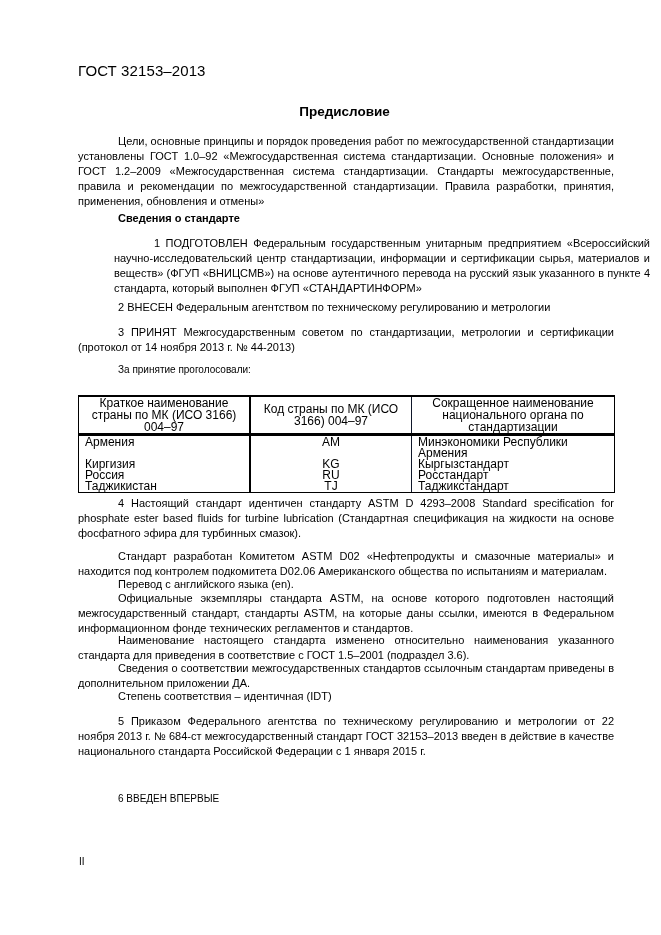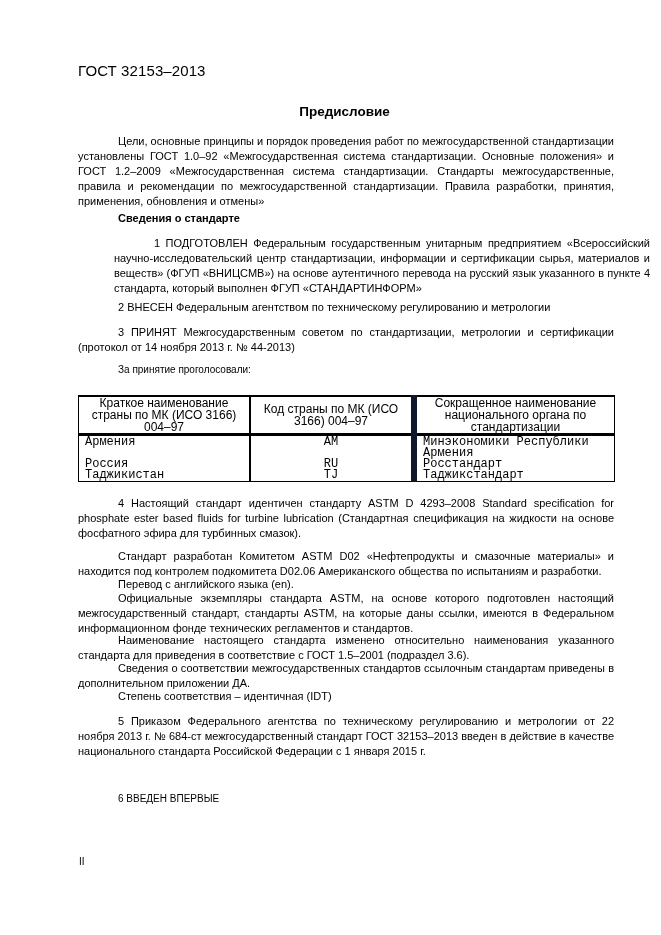--- a/index.html
+++ b/index.html
@@ -20,25 +20,25 @@
 
   table.votes {
     position: absolute; left: 78px; top: 379px; width: 537px;
     border-collapse: collapse; font-size: 12px; line-height: 12px; margin-top: 16px;
   }
   table.votes th {
     font-weight: normal; text-align: center; vertical-align: middle;
     height: 34px; padding: 0 2px;
     border-top: 2px solid #000; border-bottom: 3px solid #000;
   }
-  table.votes td { padding: 0 6px; height: 11px; line-height: 11px; vertical-align: top; font-family: Liberation Mono, monospace; }
+  table.votes td { padding: 0 6px; height: 11px; line-height: 11px; vertical-align: top; }
   table.votes tbody tr:first-child td { padding-top: 1px; }
   table.votes tbody tr:last-child td { border-bottom: 1.5px solid #000; }
   table.votes .c1 { width: 158px; border-left: 1.5px solid #000; border-right: 2px solid #000; }
-  table.votes .c2 { width: 148px; border-right: 6px solid #0f172a; text-align: center; }
+  table.votes .c2 { width: 148px; border-right: 1px solid #0f172a; text-align: center; }
   table.votes .c3 { border-right: 1.5px solid #000; }
   table.votes td.c1, table.votes td.c3 { text-align: left; }
 </style>
 </head>
 <body>
 
 <div class="abs doc-header">ГОСТ 32153–2013</div>
 
 <div class="abs title">Предисловие</div>
 
@@ -62,35 +62,40 @@
       <th class="c3">Сокращенное наименование национального органа по стандартизации</th>
     </tr>
   </thead>
   <tbody>
     <tr>
       <td class="c1">Армения</td>
       <td class="c2">AM</td>
       <td class="c3">Минэкономики Республики   Армения</td>
     </tr>
     <tr>
+      <td class="c1">Киргизия</td>
+      <td class="c2">KG</td>
+      <td class="c3">Кыргызстандарт</td>
+    </tr>
+    <tr>
       <td class="c1">Россия</td>
       <td class="c2">RU</td>
       <td class="c3">Росстандарт</td>
     </tr>
     <tr>
       <td class="c1">Таджикистан</td>
       <td class="c2">TJ</td>
       <td class="c3">Таджикстандарт</td>
     </tr>
   </tbody>
 </table>
 
 <div class="para" style="top:496px;">4 Настоящий стандарт идентичен стандарту ASTM D 4293–2008 Standard specification for phosphate ester based fluids for turbine lubrication (Стандартная спецификация на жидкости на основе фосфатного эфира для турбинных смазок).</div>
 
-<div class="para" style="top:549px;">Стандарт разработан Комитетом ASTM D02 «Нефтепродукты и смазочные материалы» и находится под контролем подкомитета D02.06  Американского общества по испытаниям и разработки.</div>
+<div class="para" style="top:549px;">Стандарт разработан Комитетом ASTM D02 «Нефтепродукты и смазочные материалы» и находится под контролем подкомитета D02.06  Американского общества по испытаниям и материалам.</div>
 
 <div class="para" style="top:577px;">Перевод с английского языка (en).</div>
 
 <div class="para" style="top:591px;">Официальные экземпляры стандарта ASTM, на основе которого подготовлен настоящий межгосударственный стандарт, стандарты ASTM, на которые даны ссылки, имеются в Федеральном информационном фонде технических регламентов и стандартов.</div>
 
 <div class="para" style="top:633px;">Наименование настоящего стандарта изменено относительно наименования указанного стандарта для приведения в соответствие с ГОСТ 1.5–2001 (подраздел 3.6).</div>
 
 <div class="para" style="top:661px;">Сведения о соответствии межгосударственных стандартов ссылочным стандартам приведены в дополнительном приложении ДА.</div>
 
 <div class="para" style="top:689px;">Степень соответствия – идентичная (IDT)</div>

